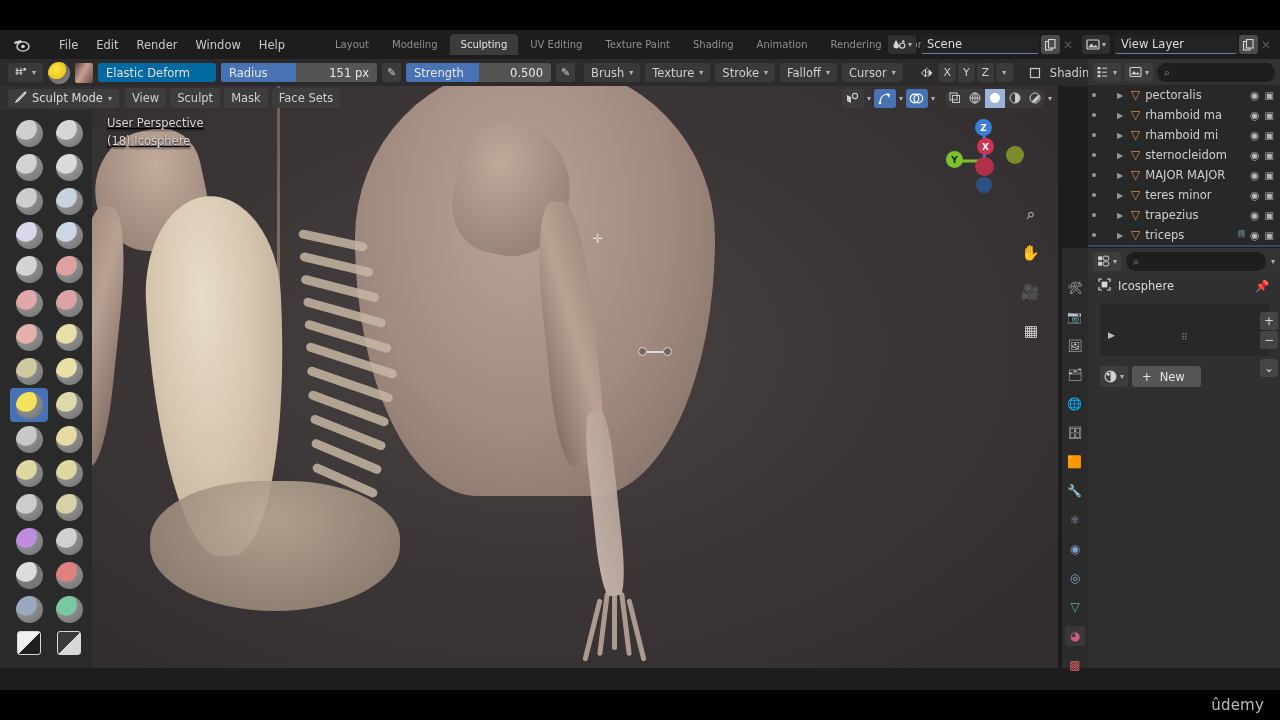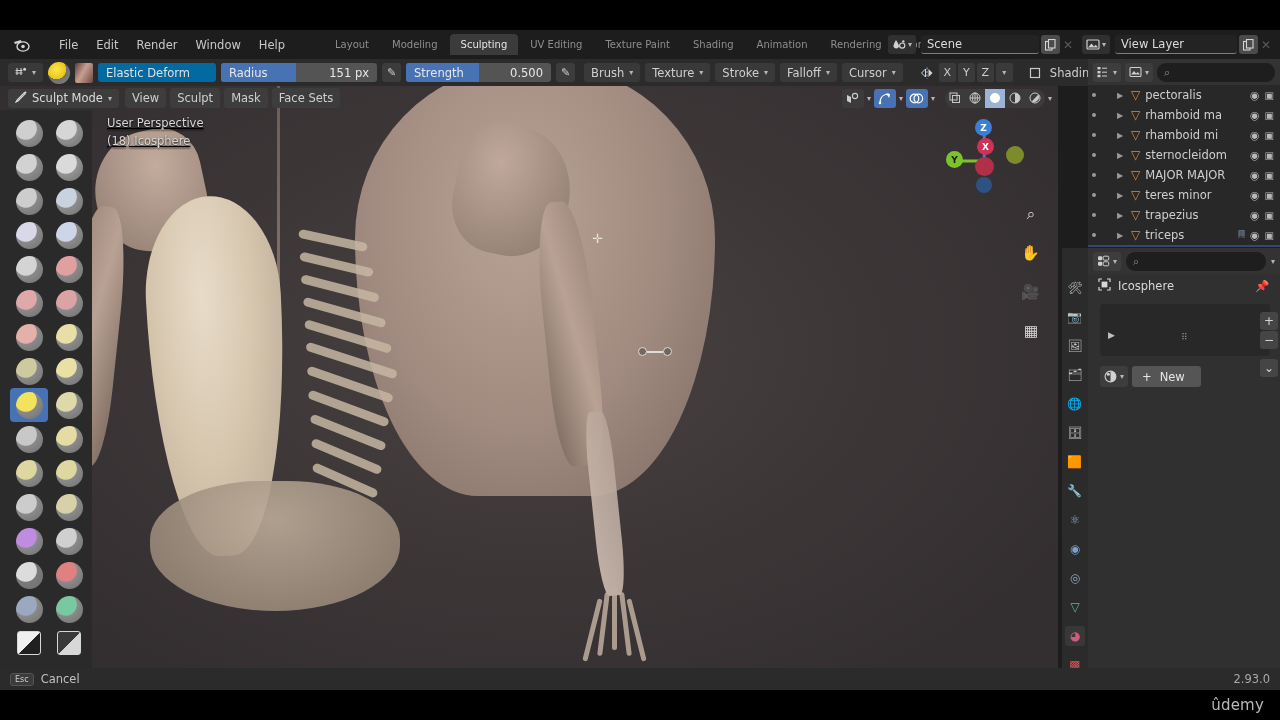--- a/index.html
+++ b/index.html
@@ -891,22 +891,17 @@
         </svg>
         <span class="caret">▾</span>
       </div>
       <div class="new-btn">
         <span>+</span>
         <span>New</span>
       </div>
     </div>
   </div>
 
-  <div class="statusbar">
-    <span class="esc-key">Esc</span>
-    <span class="status-text">Cancel</span>
-    <span class="version">2.93.0</span>
-  </div>
 
   <div class="letterbox-top"></div>
   <div class="letterbox-bot"></div>
   <div class="udemy">ûdemy</div>
 </div>
 
 </body></html>

